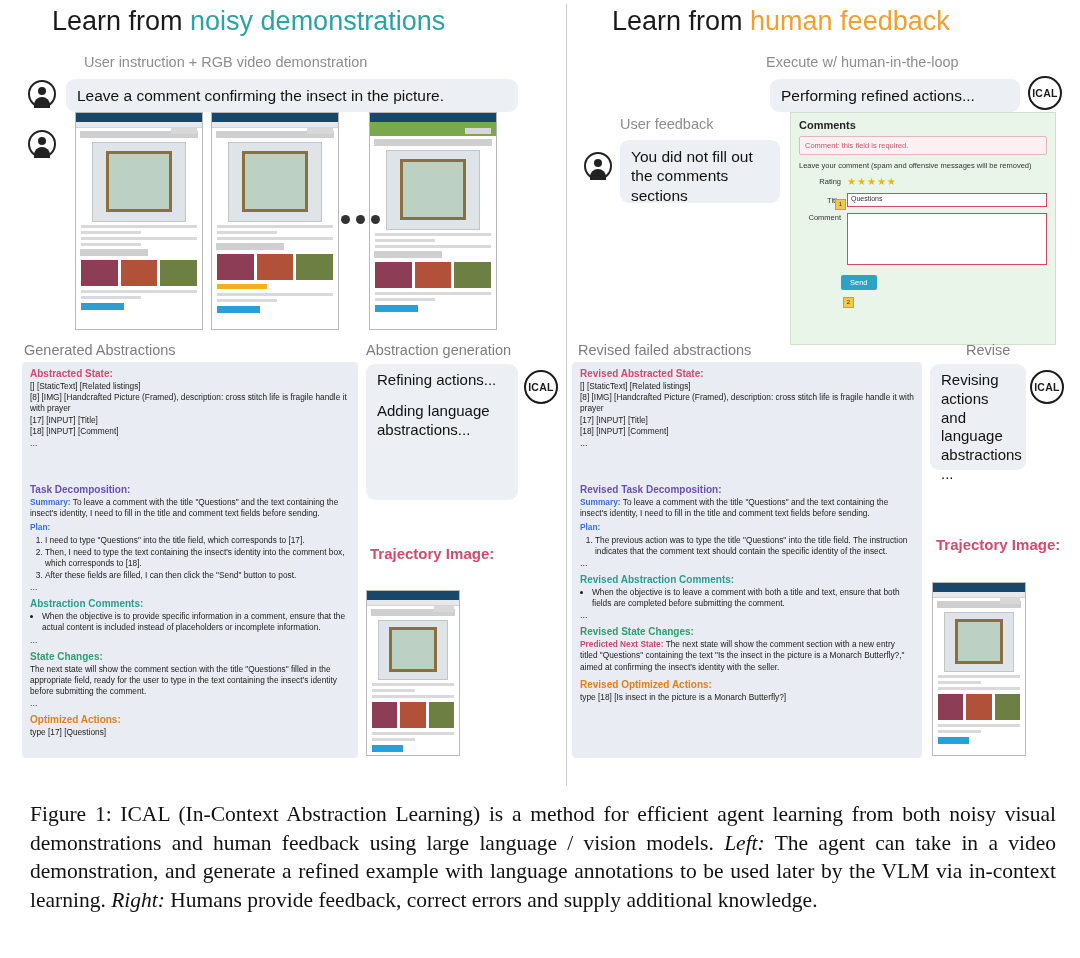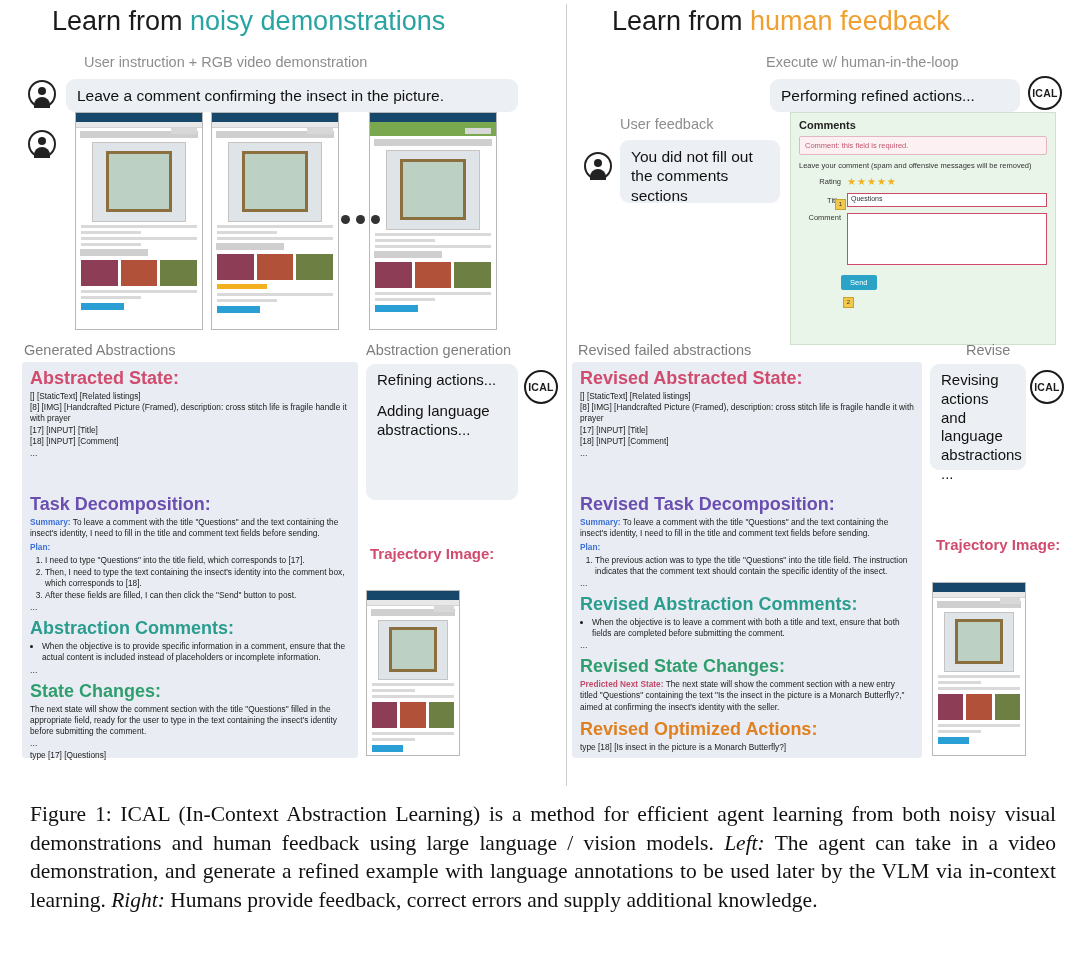--- a/index.html
+++ b/index.html
@@ -119,21 +119,21 @@
   .dots span{width:9px;height:9px;border-radius:50%;background:#333;display:block;}
   
   .panel{
     position:absolute;
     background:#e9edf3;
     border-radius:4px;
     box-sizing:border-box;
     padding:6px 8px;
   }
   .sec-title{
-    font-size:18px;
+    font-size:10px;
     font-weight:bold;
     margin:6px 0 2px 0;
   }
   .sec-title.first{margin-top:0;}
   .t-pink{color:#d14b6e;}
   .t-purple{color:#6a4fb0;margin-top:36px;}
   .t-teal{color:#2a9d8f;}
   .t-green{color:#2f9e6e;}
   .t-orange{color:#e08020;}
   .body-txt{
@@ -329,20 +329,21 @@
         </ul>
       <div class="ellipsis-line">...</div>
     </div>
 
     <div class="sec-title t-green">State Changes:</div>
     <div class="body-txt">
       <div>The next state will show the comment section with the title "Questions" filled in the appropriate field, ready for the user to type in the text containing the insect's identity before submitting the comment.</div>
       <div class="ellipsis-line">...</div>
     </div>
 
+    <div class="sec-title t-orange">Optimized Actions:</div>
     <div class="body-txt">type [17] [Questions]</div>
   </div>
 
   <div class="bubble" style="left:366px; top:364px; width:152px; height:136px; font-size:15px;">
     <div>Refining actions...</div>
     <div style="margin-top:12px;">Adding language abstractions...</div>
   </div>
   <div class="ical-badge" style="left:524px; top:370px;">ICAL</div>
 
   <div class="traj-label" style="left:370px; top:545px;">

